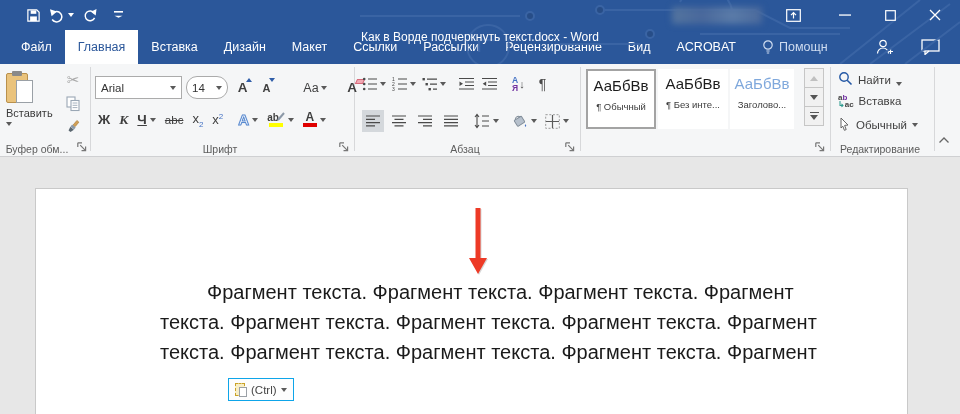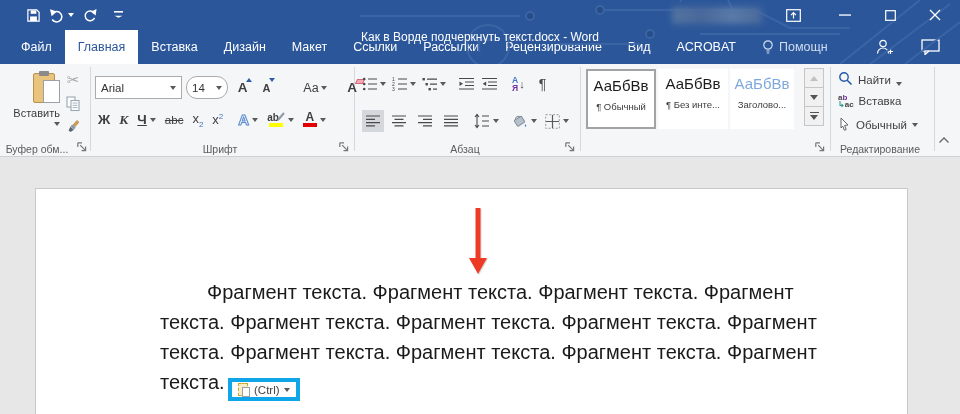--- a/index.html
+++ b/index.html
@@ -28,21 +28,21 @@
   .vsep { position:absolute; top:3px; height:84px; width:1px; background:#d7d8da; }
   .g-label { position:absolute; bottom:1px; left:0; right:4px; text-align:center; font-size:10.5px; color:#5c5c5c; white-space:nowrap; }
   .launcher { position:absolute; bottom:3px; width:12px; height:12px; }
   .rbtn { display:flex; align-items:center; justify-content:center; color:#3f3f3f; }
   .row { position:absolute; display:flex; align-items:center; }
   .caret { width:0; height:0; border-left:3px solid transparent; border-right:3px solid transparent; border-top:4px solid #5a5a5a; display:inline-block; }
   .combo { background:#fff; border:1px solid #ababab; height:23px; display:flex; align-items:center; padding:0 5px; font-size:11.5px; color:#333; }
   .combo .caret { margin-left:auto; }
 
   
-  .paste-btn { position:absolute; left:6px; top:3px; width:54px; height:76px; display:flex; flex-direction:column; align-items:flex-end; }
+  .paste-btn { position:absolute; left:6px; top:3px; width:54px; height:76px; display:flex; flex-direction:column; align-items:flex-start; }
   .clipboard { position:relative; width:27px; height:33px; margin-top:4px; }
   .clip-body { position:absolute; left:0; top:2px; width:22px; height:30px; background:#eac37c; border:1px solid #b9904c; border-radius:2px; }
   .clip-top  { position:absolute; left:6px; top:0; width:10px; height:5px; background:#8a8a8a; border-radius:1px; }
   .clip-page { position:absolute; left:10px; top:9px; width:17px; height:23px; background:#fff; border:1px solid #9aa0a6; }
   .paste-label { font-size:11px; color:#3b3b3b; margin-top:3px; }
   .glyph-btn { font-size:13.5px; font-weight:bold; color:#3f3f3f; }
 
   
   .style-card { width:70px; height:60px; background:#fff; display:flex; flex-direction:column; align-items:center; padding-top:6px; overflow:hidden; }
   .style-card.selected { border:2px solid #a3a3a3; }
@@ -54,21 +54,21 @@
 
   
   .edit-row { position:absolute; left:8px; display:flex; align-items:center; gap:5px; font-size:11.5px; color:#3f3f3f; white-space:nowrap; }
 
   
   .docarea { position:relative; height:257px; background:#e7e7e7; }
   .page { position:absolute; left:35px; top:31px; width:873px; height:242px; background:#fff; border:1px solid #c9c9c9; border-bottom:none; }
   .red-arrow { position:absolute; left:433px; top:19px; width:18px; height:69px; filter:drop-shadow(1.5px 1.5px 0 #d8d8d8); }
   .doc-text { position:absolute; left:124px; top:88px; font-size:20px; line-height:30px; color:#1a1a1a; white-space:nowrap; }
   .doc-line.indent { padding-left:47px; }
-  .paste-options { position:absolute; left:192px; top:189px; height:23px; background:#fdfdfd; border:4px solid #0ea5e9;
+  .paste-options { position:absolute; left:192px; top:189px; height:23px; background:#fdfdfd; border:1px solid #0ea5e9;
                    display:flex; align-items:center; gap:4px; padding:0 6px; font-size:11.5px; color:#444; }
   .mini-clip { position:relative; width:12px; height:15px; }
   .mini-clip .b { position:absolute; left:0; top:1px; width:10px; height:13px; background:#f8eec5; border:1px dashed #c9a227; }
   .mini-clip .p { position:absolute; left:4px; top:5px; width:8px; height:10px; background:#fff; border:1px solid #9aa0a6; }
 
   svg { display:block; }
 </style>
 </head>
 <body>
 
@@ -457,21 +457,20 @@
 <div class="docarea">
   <div class="page">
     <svg class="red-arrow" viewBox="0 0 18 69">
       <rect x="6.5" y="0" width="5" height="52" fill="#ed3a26"></rect>
       <path d="M0 50 H18 L9 66 Z" fill="#ed3a26"></path>
     </svg>
     <div class="doc-text">
       <div class="doc-line indent">Фрагмент текста. Фрагмент текста. Фрагмент текста. Фрагмент</div>
       <div class="doc-line">текста. Фрагмент текста. Фрагмент текста. Фрагмент текста. Фрагмент</div>
       <div class="doc-line">текста. Фрагмент текста. Фрагмент текста. Фрагмент текста. Фрагмент</div>
-      <div class="doc-line">текста.</div>
     </div>
     <div class="paste-options">
       <span class="mini-clip">
           <span class="b"></span>
           <span class="p"></span>
         </span>
       <span>(Ctrl)</span>
       <span class="caret"></span>
     </div>
   </div>

